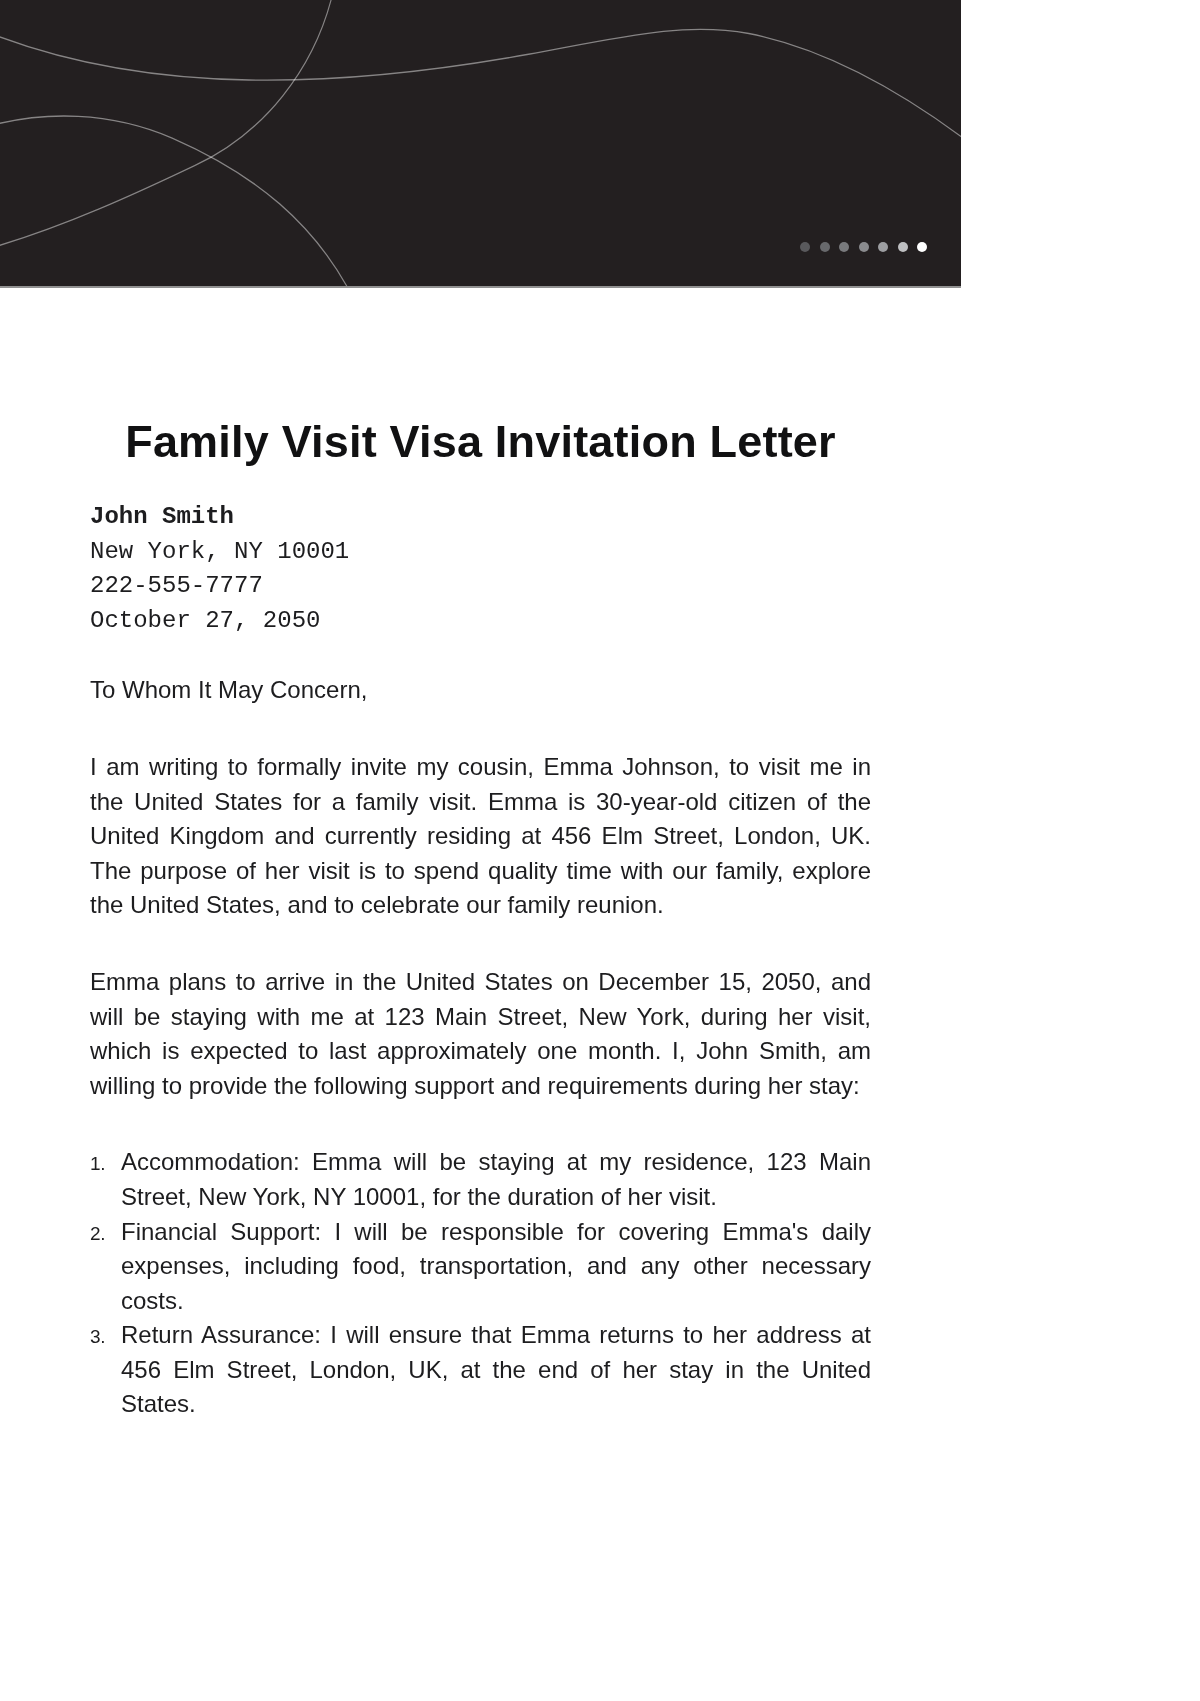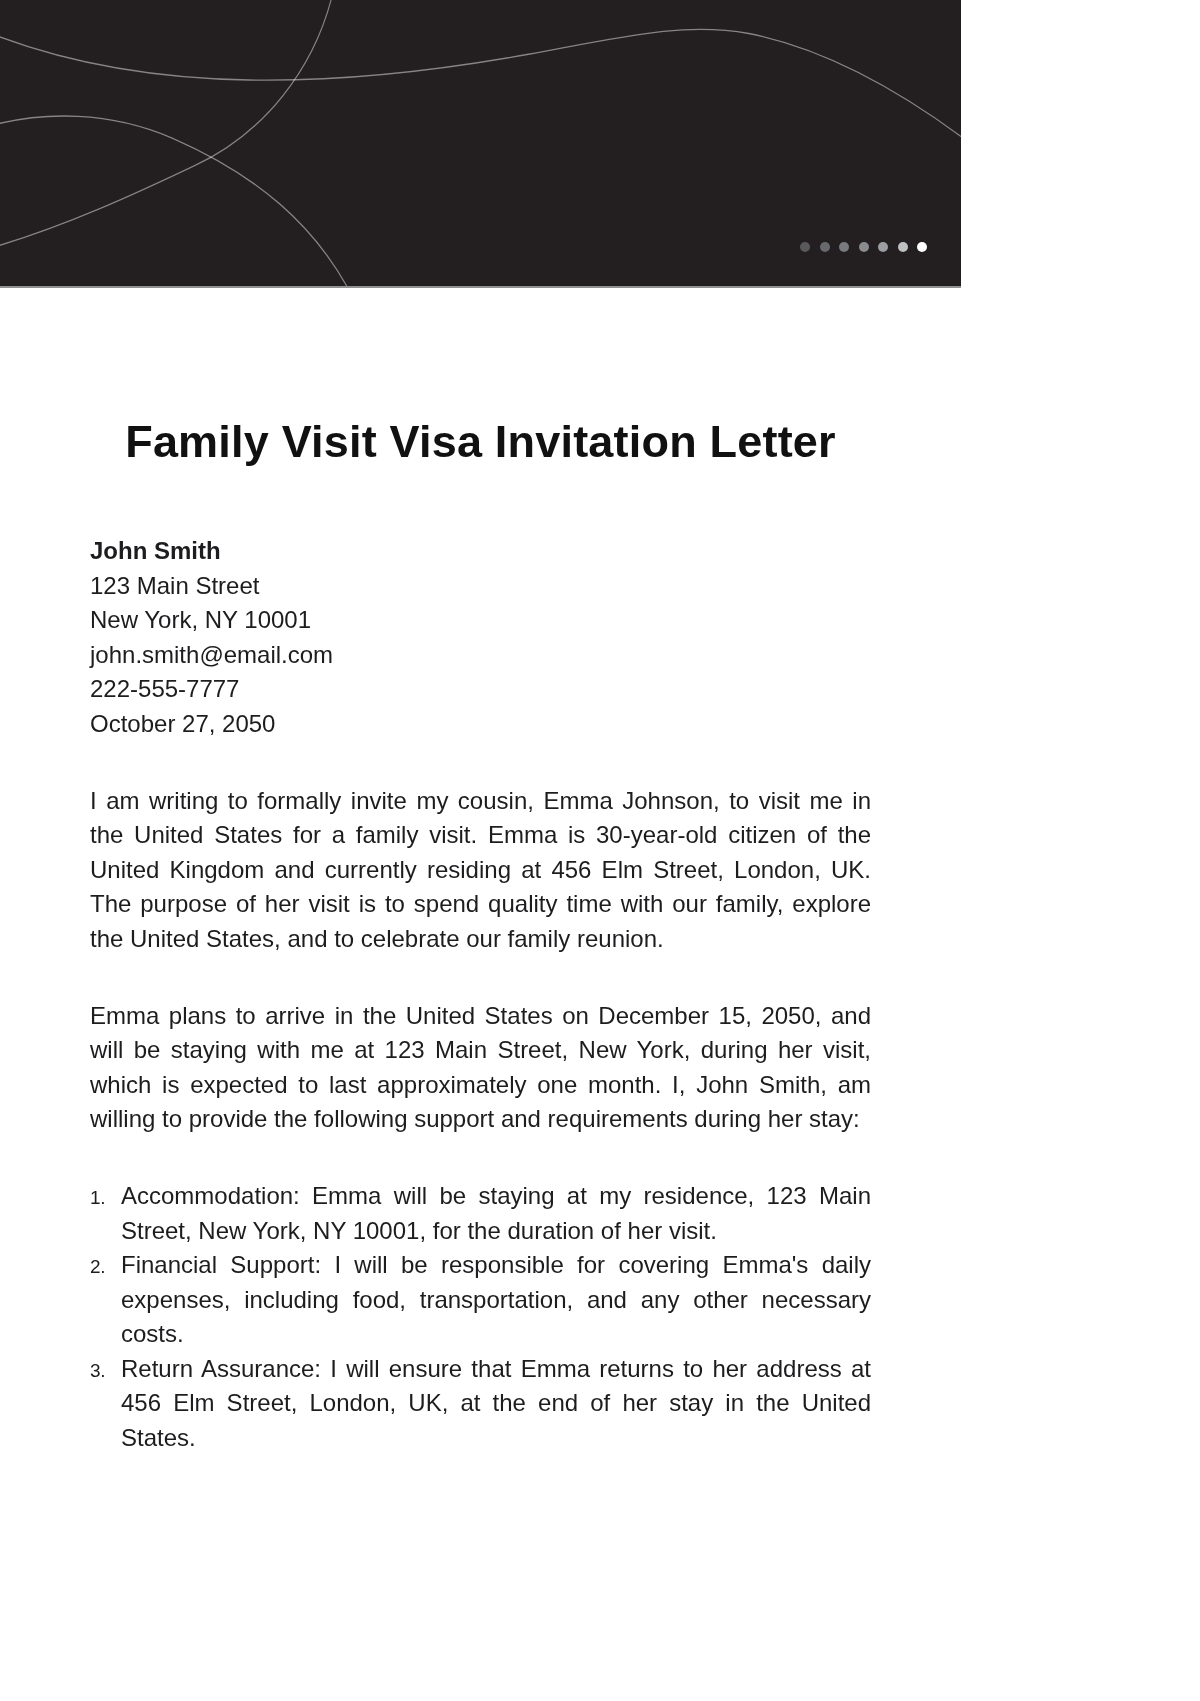--- a/index.html
+++ b/index.html
@@ -42,21 +42,21 @@
     font-size: 45px;
     line-height: 52px;
     font-weight: 700;
     letter-spacing: 0.2px;
     text-align: center;
     color: #111112;
   }
 
   .addr, .salutation, .para, .nlist { font-size: 24px; line-height: 34.6px; }
 
-  .sender   { margin-top: 66px; }
+  .sender   { margin-top: 32px; font-family: Liberation Mono, monospace; }
   .recipient{ margin-top: 35px; }
   .bold     { font-weight: 700; }
 
   .salutation { margin-top: 35px; }
 
   .para { margin-top: 42px; text-align: justify; }
 
   .nlist { margin-top: 42px; list-style: none; }
   .nlist li { display: flex; }
   .num {
@@ -91,28 +91,27 @@
       <span class="dot" style="background: rgb(255, 255, 255);"></span>
     </div>
   </header>
 
   <main class="letter">
 
     <h1 class="title">Family Visit Visa Invitation Letter</h1>
 
     <section class="addr sender">
       <div class="bold">John Smith</div>
-      <div>123 Main Street</div>
       <div>New York, NY 10001</div>
-      <div>john.smith@email.com</div>
       <div>222-555-7777</div>
       <div>October 27, 2050</div>
     </section>
 
 
+    <p class="salutation">To Whom It May Concern,</p>
 
     <p class="para">I am writing to formally invite my cousin, Emma Johnson, to visit me in the United States for a family visit. Emma is 30-year-old citizen of the United Kingdom and currently residing at 456 Elm Street, London, UK. The purpose of her visit is to spend quality time with our family, explore the United States, and to celebrate our family reunion.</p>
 
     <p class="para">Emma plans to arrive in the United States on December 15, 2050, and will be staying with me at 123 Main Street, New York, during her visit, which is expected to last approximately one month. I, John Smith, am willing to provide the following support and requirements during her stay:</p>
 
     <ol class="nlist">
       <li>
         <span class="num">1.</span>
         <span class="txt">Accommodation: Emma will be staying at my residence, 123 Main Street, New York, NY 10001, for the duration of her visit.</span>
       </li>

